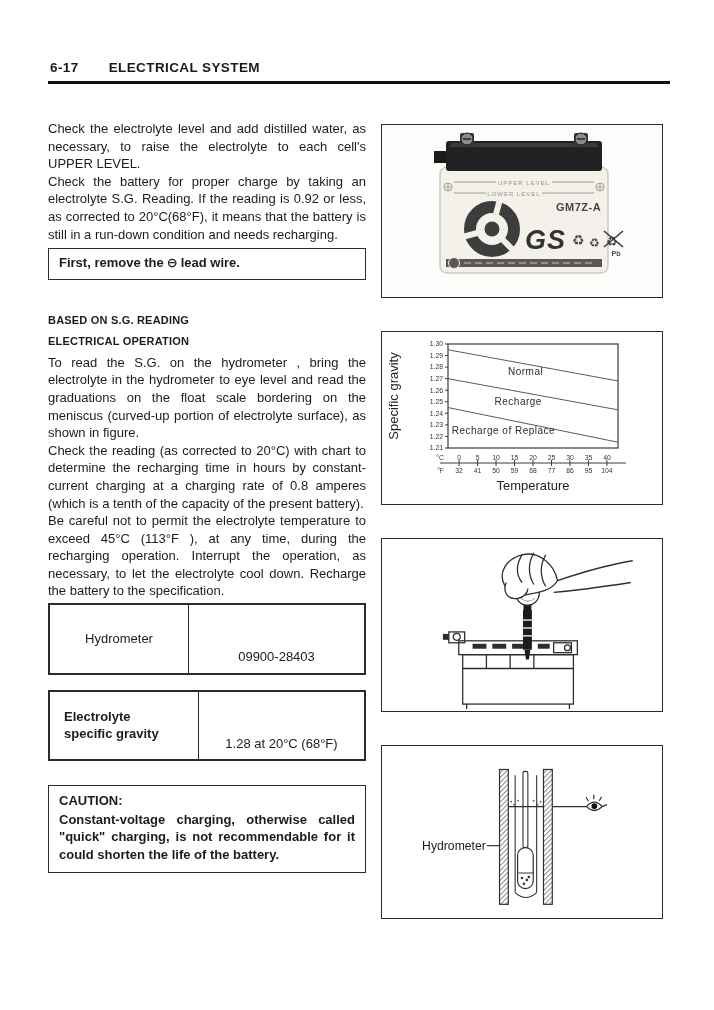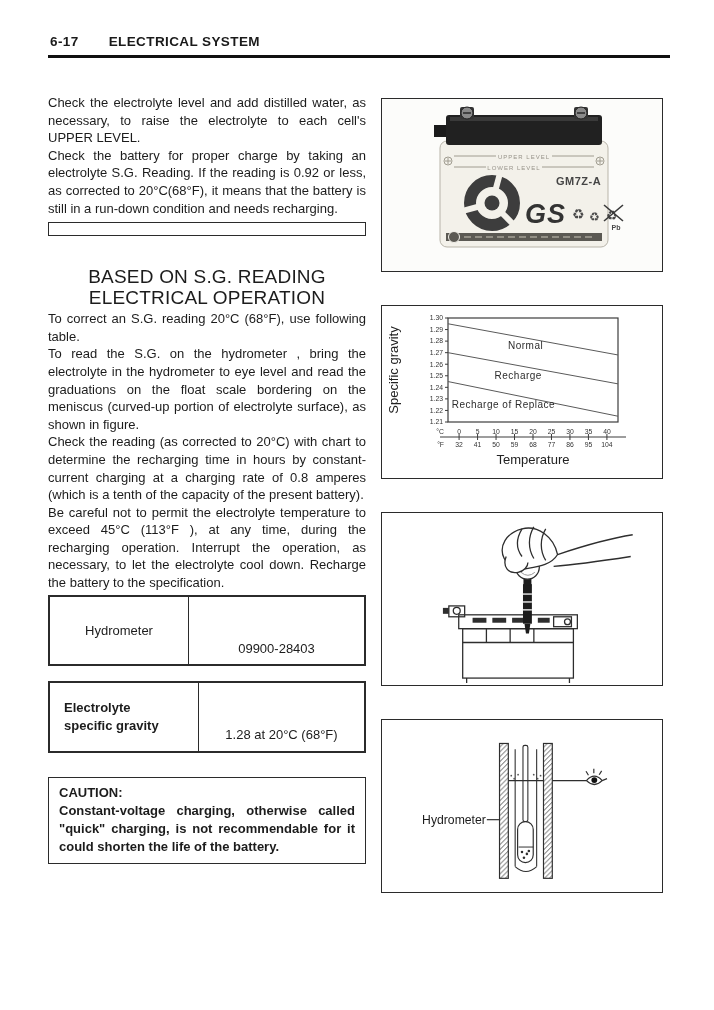--- a/index.html
+++ b/index.html
@@ -1,32 +1,32 @@
 <!DOCTYPE html>
 <html><head>
 <meta charset="utf-8">
 <style>
   html,body{margin:0;padding:0;}
   body{
     width:714px;height:1010px;background:#ffffff;color:#1c1c1c;
     font-family:"Liberation Sans", sans-serif;position:relative;overflow:hidden;
   }
-  .page{padding:34px 44px 0 48px;}
+  .page{padding:60px 44px 0 48px;}
   .header-row{display:flex;gap:30px;font-size:13.5px;font-weight:bold;letter-spacing:.4px;color:#1a1a1a;padding-left:2px;}
   .header-rule{height:3px;background:#101010;margin-top:6px;}
   .columns{display:flex;gap:15px;margin-top:36px;}
   .col-left{width:318px;font-size:13px;line-height:17.6px;text-align:justify;}
   .col-right{width:282px;display:flex;flex-direction:column;}
   p.para{margin:0;}
   .mt18{margin-top:18px;}
   .mt17{margin-top:17px;}
   .note-box{border:1.5px solid #2b2b2b;margin-top:5px;padding:5px 10px 7px 10px;font-weight:bold;}
   .note-box .box-title{margin:0 0 1px 0;}
   .minus-sym{font-weight:bold;padding:0 3px;font-family:"DejaVu Sans", sans-serif;}
-  .section-heading{font-size:19px;font-weight:normal;line-height:21px;margin:30px 0 2px 0;text-align:center;letter-spacing:.2px;}
+  .section-heading{font-size:11px;font-weight:bold;line-height:21px;margin:30px 0 2px 0;text-align:left;letter-spacing:.2px;}
   .spec-table{display:flex;border:2px solid #2b2b2b;margin-top:3px;min-height:34px;align-items:stretch;font-size:13px;}
   .spec-table.second{margin-top:15px;border-width:2.5px;}
   .spec-label{width:130px;border-right:1.5px solid #2b2b2b;display:flex;flex-direction:column;justify-content:center;align-items:center;padding:7px 4px;text-align:center;}
   .spec-table.second .spec-label{align-items:flex-start;padding-left:14px;text-align:left;font-weight:bold;}
   .spec-value{flex:1;display:flex;justify-content:center;align-items:center;padding:7px 4px;margin-top:36px;}
   .caution-box{border:1.5px solid #2b2b2b;margin-top:24px;padding:6px 10px 8px 10px;font-weight:bold;}
   .caution-box .box-title{margin:0 0 1px 0;}
   .figure-box{border:1.5px solid #2b2b2b;background:#fff;height:172px;margin-top:33px;}
   .figure-box.first{margin-top:4px;}
   .figure-box svg{display:block;width:100%;height:100%;}
@@ -43,27 +43,27 @@
   </div>
   <div class="header-rule"></div>
 
   <div class="columns">
 
     <div class="col-left">
       <p class="para">Check the electrolyte level and add distilled water, as necessary, to raise the electrolyte to each cell's UPPER LEVEL.</p>
       <p class="para">Check the battery for proper charge by taking an electrolyte S.G. Reading. If the reading is 0.92 or less, as corrected to 20°C(68°F), it means that the battery is still in a run-down condition and needs recharging.</p>
 
       <div class="note-box">
+        <p class="para"><span>First, remove the</span><span class="minus-sym">⊖</span><span>lead wire.</span></p>
       </div>
 
       <div class="section-heading">
         <div>BASED ON S.G. READING</div>
         <div>ELECTRICAL OPERATION</div>
       </div>
-      <p class="para">To correct an S.G. reading 20°C (68°F), use following table.</p>
 
       <p class="para mt18">To read the S.G. on the hydrometer , bring the electrolyte in the hydrometer to eye level and read the graduations on the float scale bordering on the meniscus (curved-up portion of electrolyte surface), as shown in figure.</p>
 
       <p class="para mt17">Check the reading (as corrected to 20°C) with chart to determine the recharging time in hours by constant-current charging at a charging rate of 0.8 amperes (which is a tenth of the capacity of the present battery).</p>
 
       <p class="para mt17">Be careful not to permit the electrolyte temperature to exceed 45°C (113°F ), at any time, during the recharging operation. Interrupt the operation, as necessary, to let the electrolyte cool down. Recharge the battery to the specification.</p>
 
       <div class="spec-table">
         <div class="spec-label">
             <span>Hydrometer</span>

